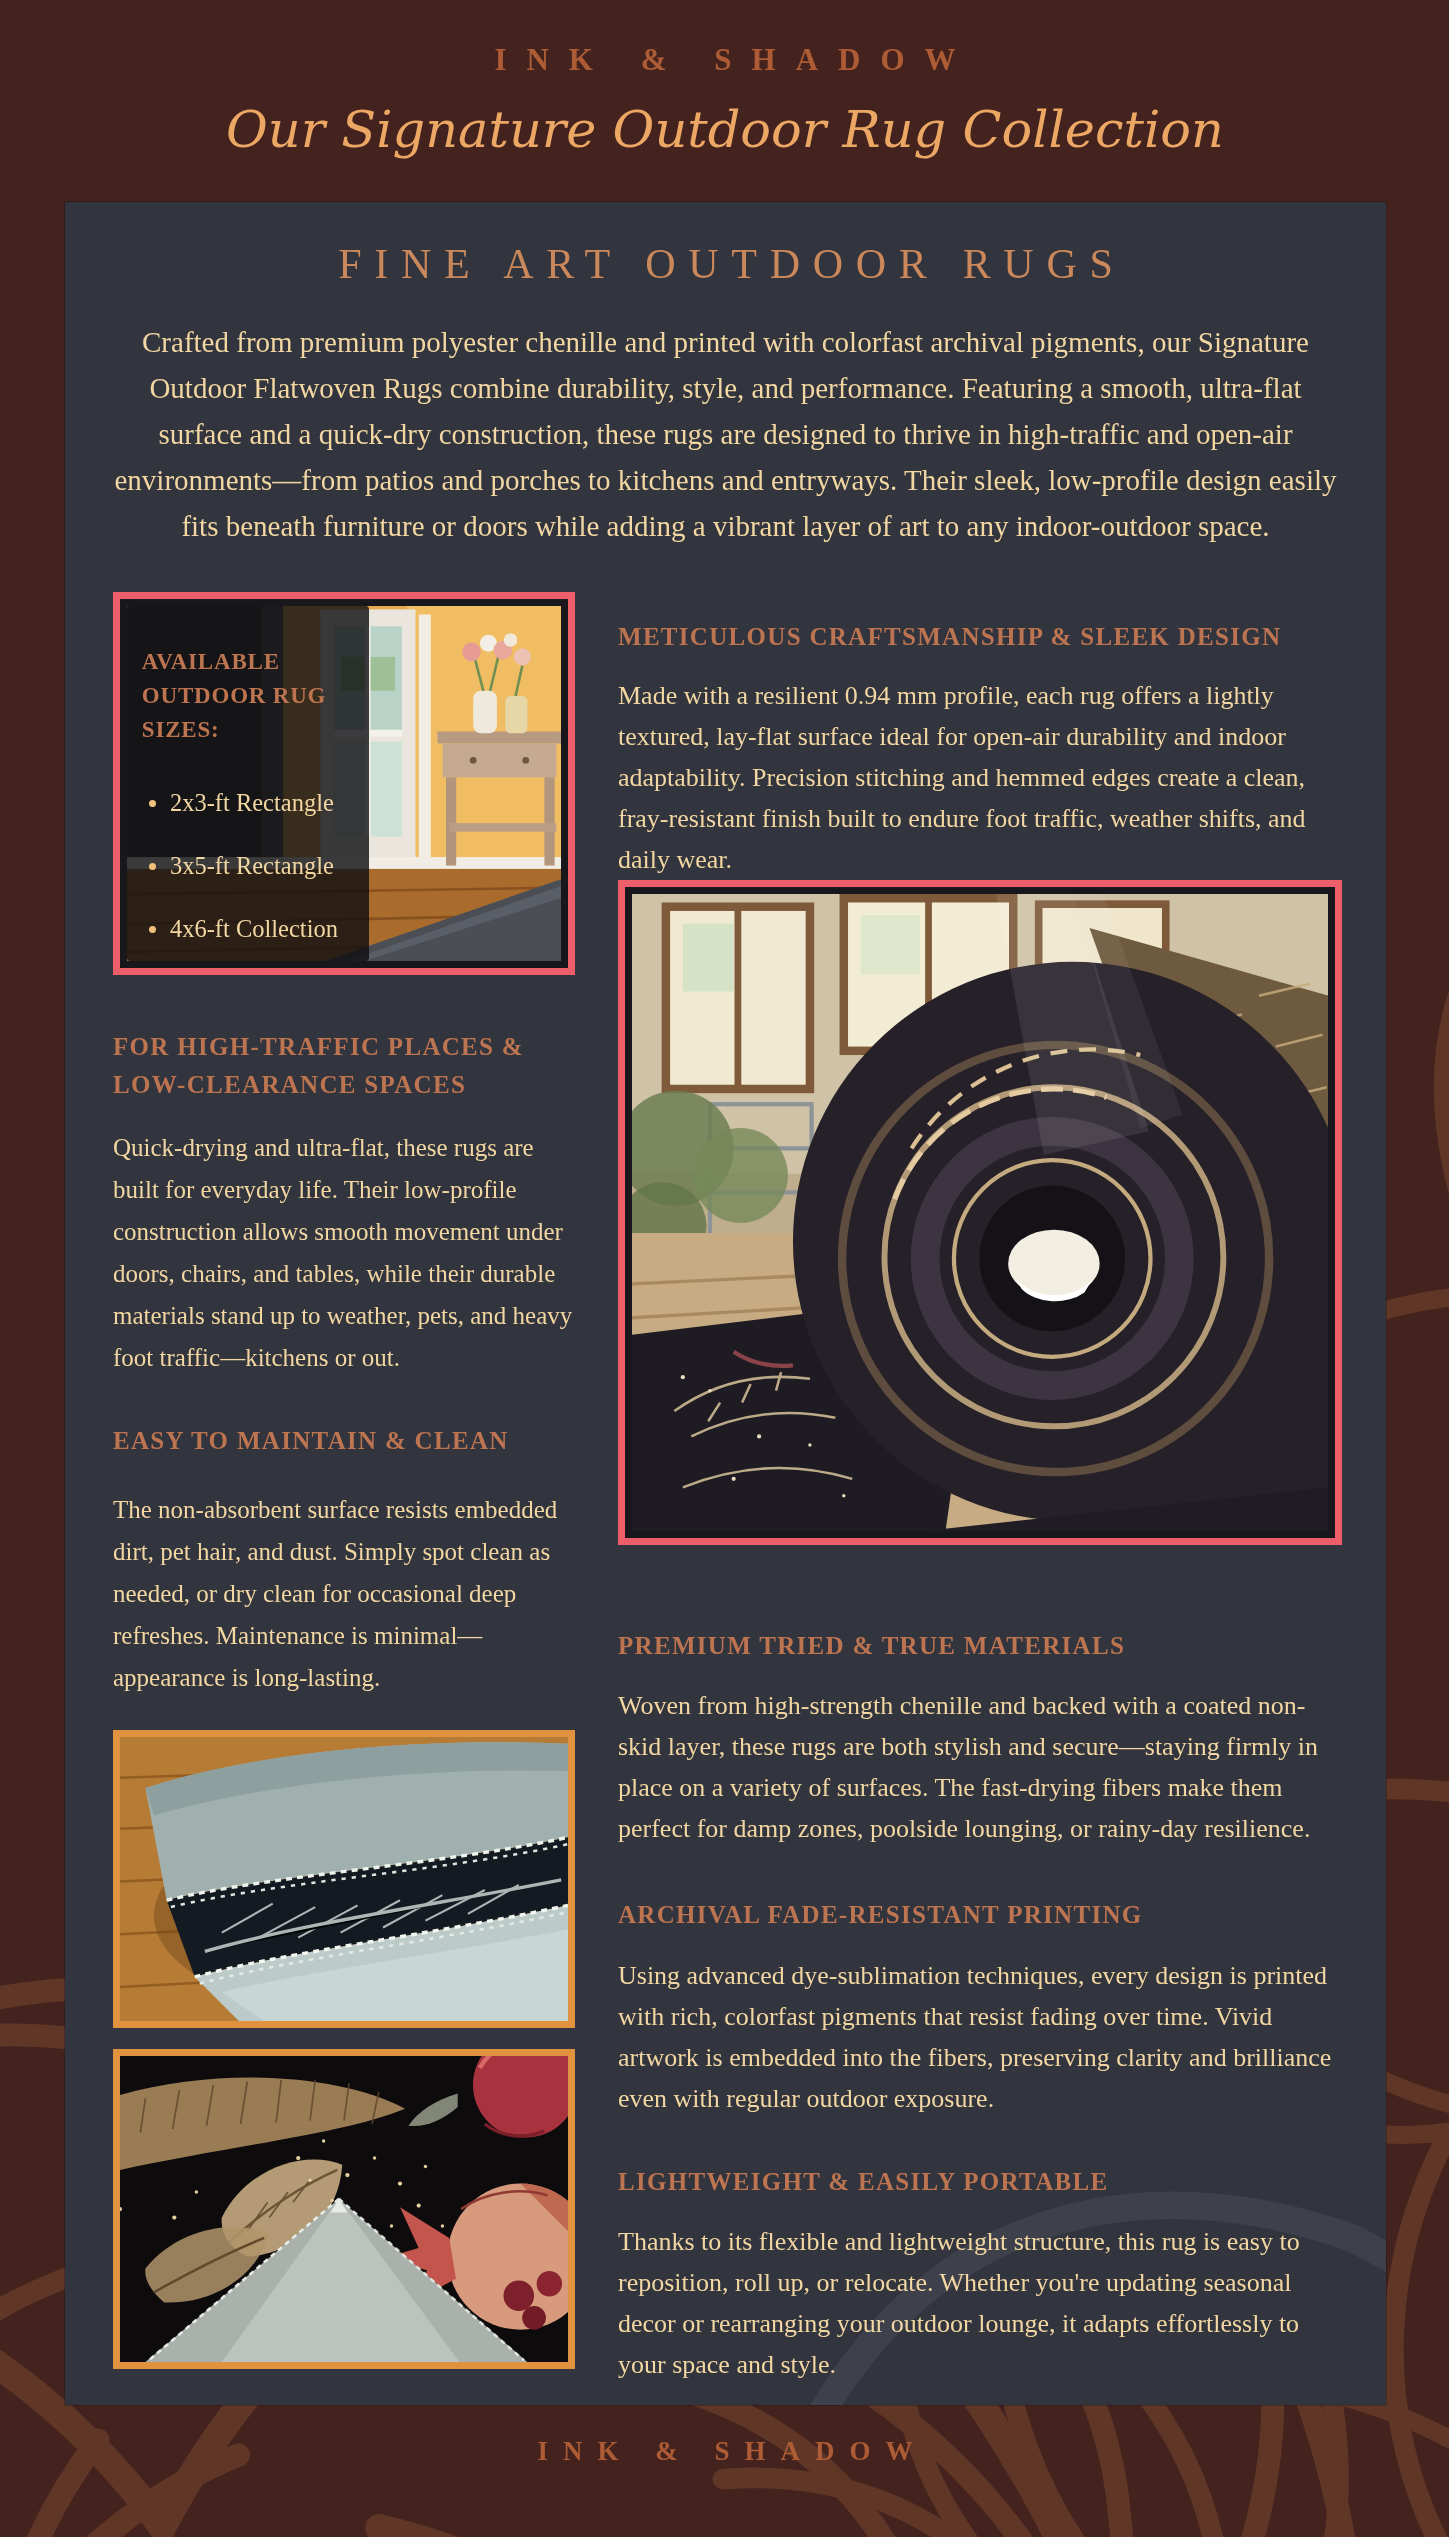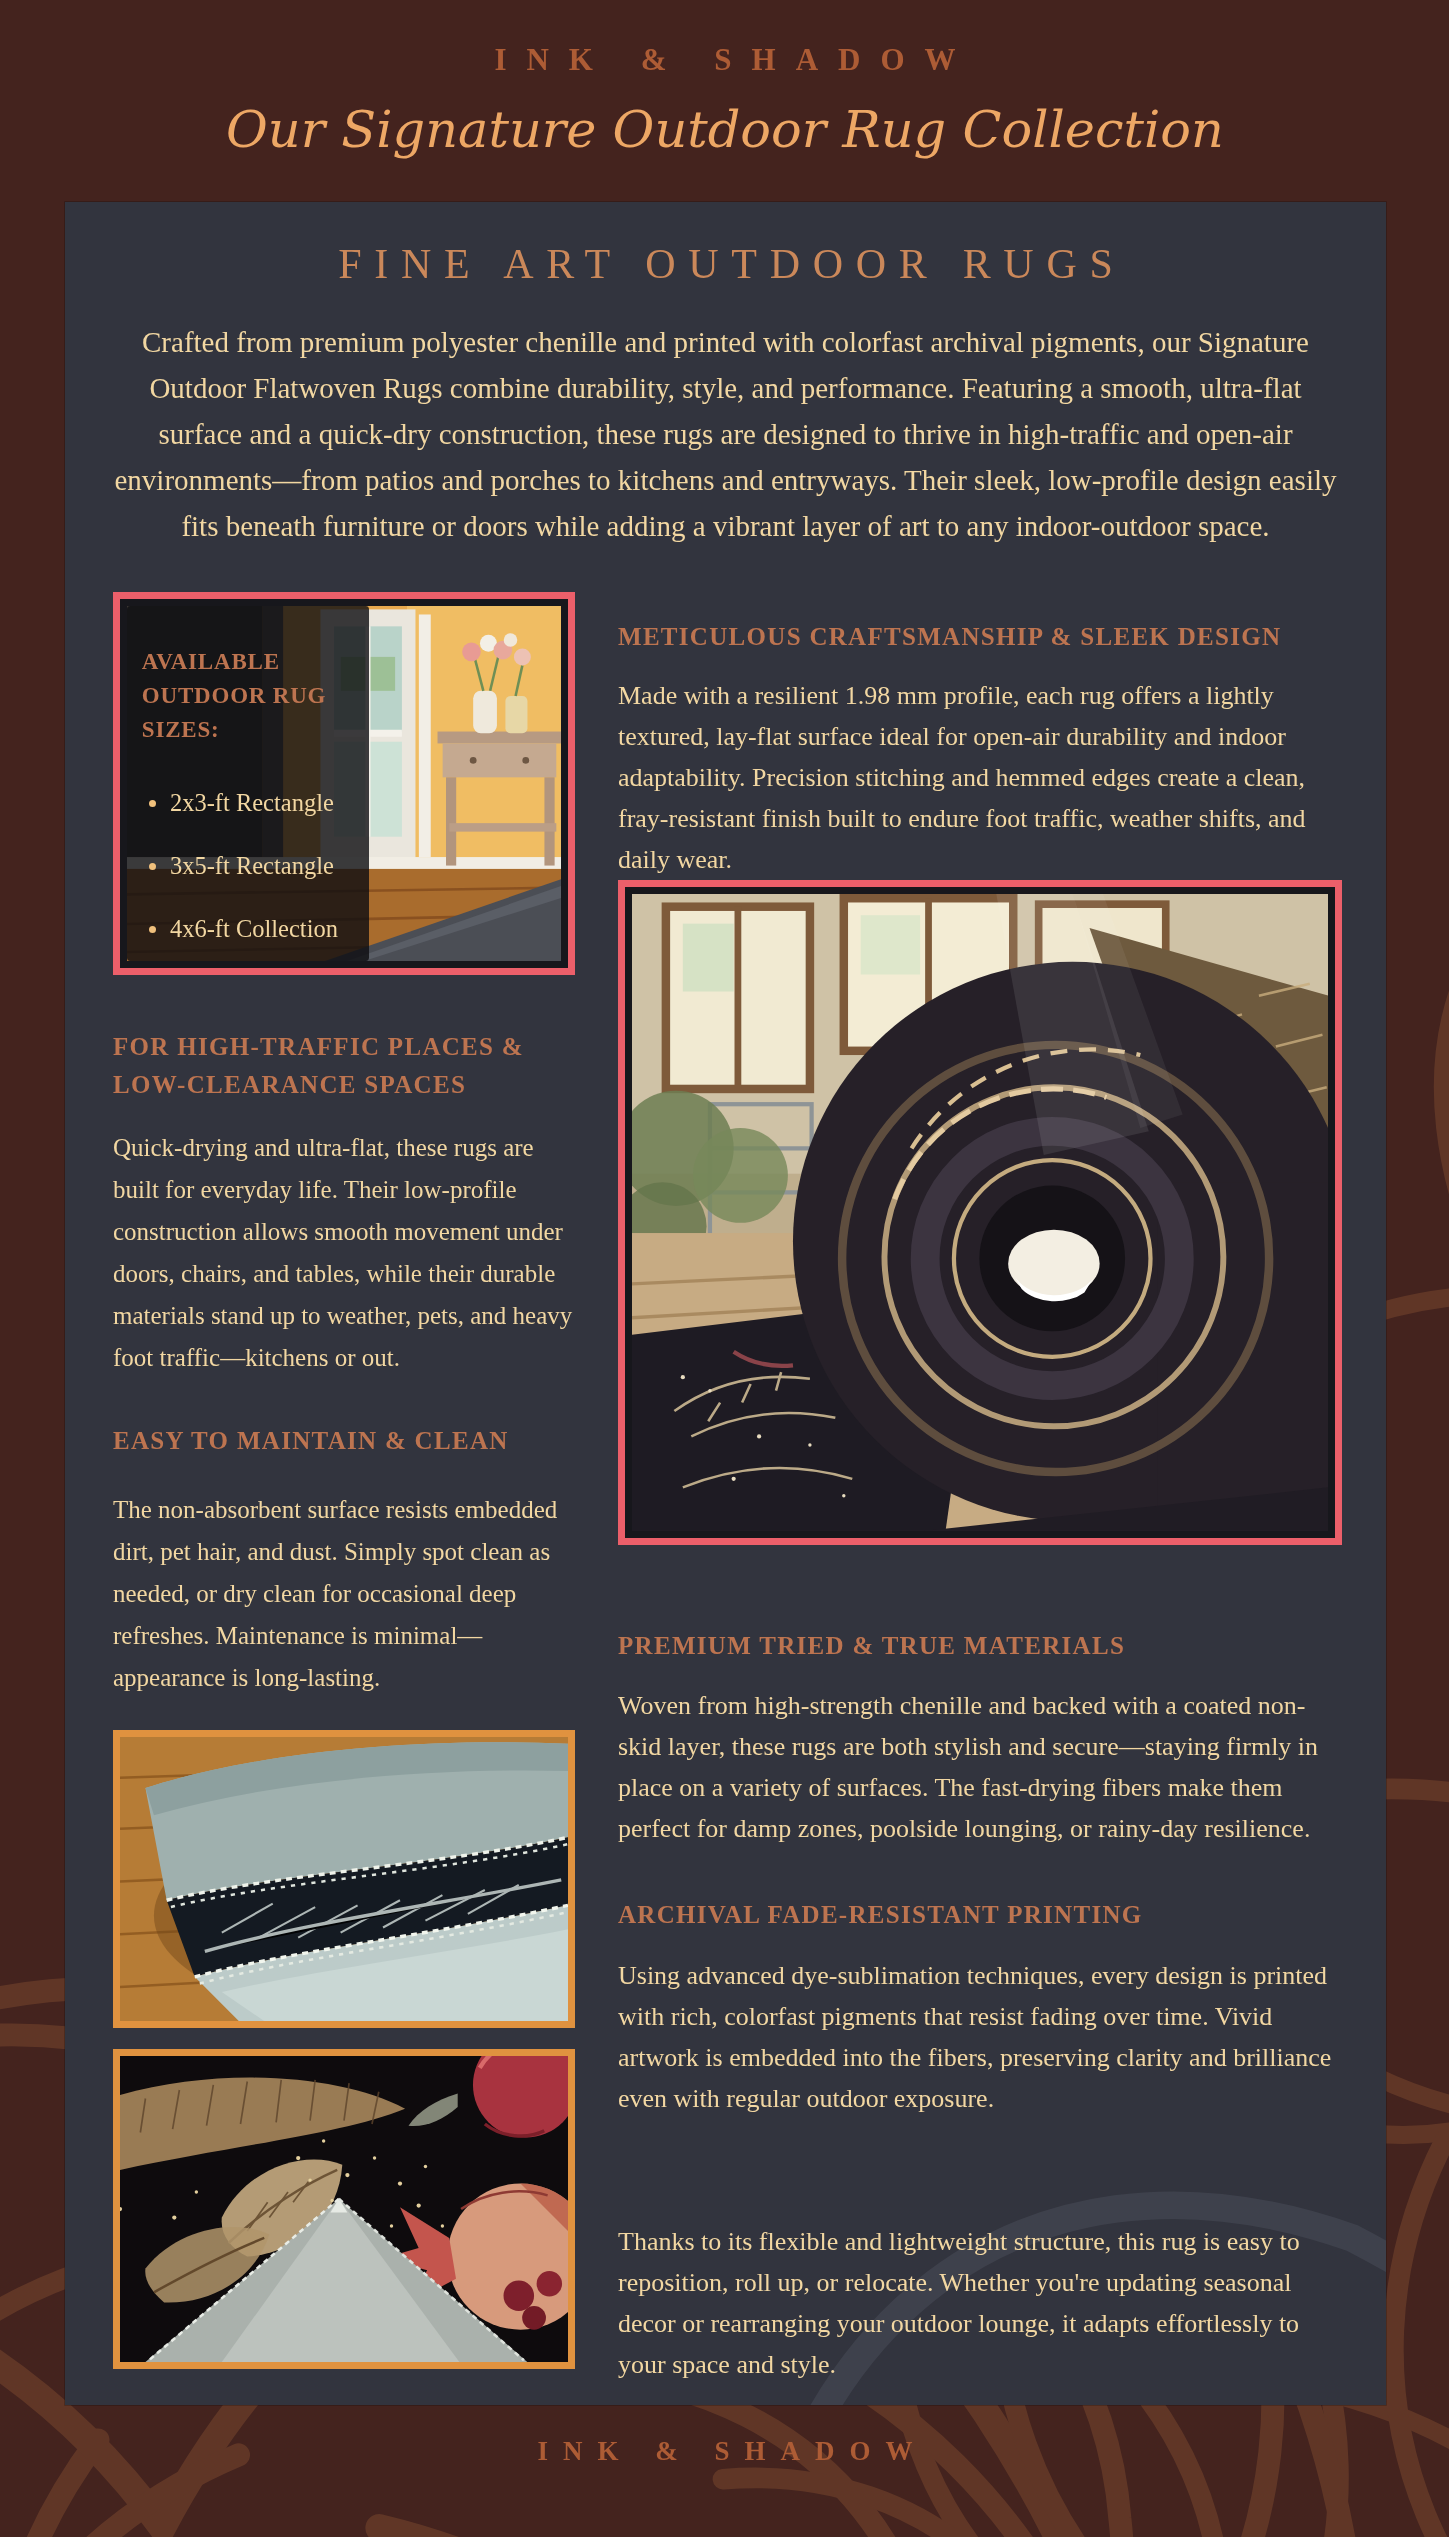--- a/index.html
+++ b/index.html
@@ -170,21 +170,21 @@
                 <span class="dot"></span>
                 <span>4x6-ft Collection</span>
               </li>
 
           </ul>
         </div>
       </div>
     </div>
 
     <h2 class="sec-h" style="left:553px;top:395px;width:761px;">METICULOUS CRAFTSMANSHIP &amp; SLEEK DESIGN</h2>
-    <p class="body-p right-p" style="left:553px;top:447px;">Made with a resilient 1.98 mm profile, each rug offers a lightly textured, lay-flat surface ideal for open-air durability and indoor adaptability. Precision stitching and hemmed edges create a clean, fray-resistant finish built to endure foot traffic, weather shifts, and daily wear.</p>
+    <p class="body-p right-p" style="left:553px;top:447px;">Made with a resilient 0.94 mm profile, each rug offers a lightly textured, lay-flat surface ideal for open-air durability and indoor adaptability. Precision stitching and hemmed edges create a clean, fray-resistant finish built to endure foot traffic, weather shifts, and daily wear.</p>
 
     <div class="photo photo-pink" style="left:553px;top:678px;width:724px;height:665px;">
       <div class="photo-inner">
         <svg viewBox="0 0 822 752" preserveAspectRatio="none">
           <rect width="822" height="400" fill="#cfc2a6"></rect>
           <rect x="0" y="330" width="822" height="90" fill="#bfae8d"></rect>
           <g>
             <rect x="40" y="15" width="170" height="215" fill="#f1ead2" stroke="#7e5a3a" stroke-width="10"></rect>
             <line x1="125" y1="15" x2="125" y2="230" stroke="#7e5a3a" stroke-width="8"></line>
             <rect x="250" y="5" width="200" height="180" fill="#f3ecd4" stroke="#7e5a3a" stroke-width="10"></rect>
@@ -244,20 +244,21 @@
         </svg>
       </div>
     </div>
 
     <h2 class="sec-h" style="left:553px;top:1404px;width:761px;">PREMIUM TRIED &amp; TRUE MATERIALS</h2>
     <p class="body-p right-p" style="left:553px;top:1457px;">Woven from high-strength chenille and backed with a coated non-skid layer, these rugs are both stylish and secure—staying firmly in place on a variety of surfaces. The fast-drying fibers make them perfect for damp zones, poolside lounging, or rainy-day resilience.</p>
 
     <h2 class="sec-h" style="left:553px;top:1673px;width:761px;">ARCHIVAL FADE-RESISTANT PRINTING</h2>
     <p class="body-p right-p" style="left:553px;top:1727px;">Using advanced dye-sublimation techniques, every design is printed with rich, colorfast pigments that resist fading over time. Vivid artwork is embedded into the fibers, preserving clarity and brilliance even with regular outdoor exposure.</p>
 
+    <h2 class="sec-h" style="left:553px;top:1940px;width:761px;">LIGHTWEIGHT &amp; EASILY PORTABLE</h2>
     <p class="body-p right-p" style="left:553px;top:1993px;">Thanks to its flexible and lightweight structure, this rug is easy to reposition, roll up, or relocate. Whether you're updating seasonal decor or rearranging your outdoor lounge, it adapts effortlessly to your space and style.</p>
 
     <h2 class="sec-h" style="left:48px;top:805px;width:448px;">FOR HIGH-TRAFFIC PLACES &amp; LOW-CLEARANCE SPACES</h2>
     <p class="body-p left-p" style="left:48px;top:900px;">Quick-drying and ultra-flat, these rugs are built for everyday life. Their low-profile construction allows smooth movement under doors, chairs, and tables, while their durable materials stand up to weather, pets, and heavy foot traffic—kitchens or out.</p>
 
     <h2 class="sec-h" style="left:48px;top:1199px;width:448px;">EASY TO MAINTAIN &amp; CLEAN</h2>
     <p class="body-p left-p" style="left:48px;top:1262px;">The non-absorbent surface resists embedded dirt, pet hair, and dust. Simply spot clean as needed, or dry clean for occasional deep refreshes. Maintenance is minimal—appearance is long-lasting.</p>
 
     <div class="photo photo-orange" style="left:48px;top:1528px;width:462px;height:298px;">
       <div class="photo-inner">

